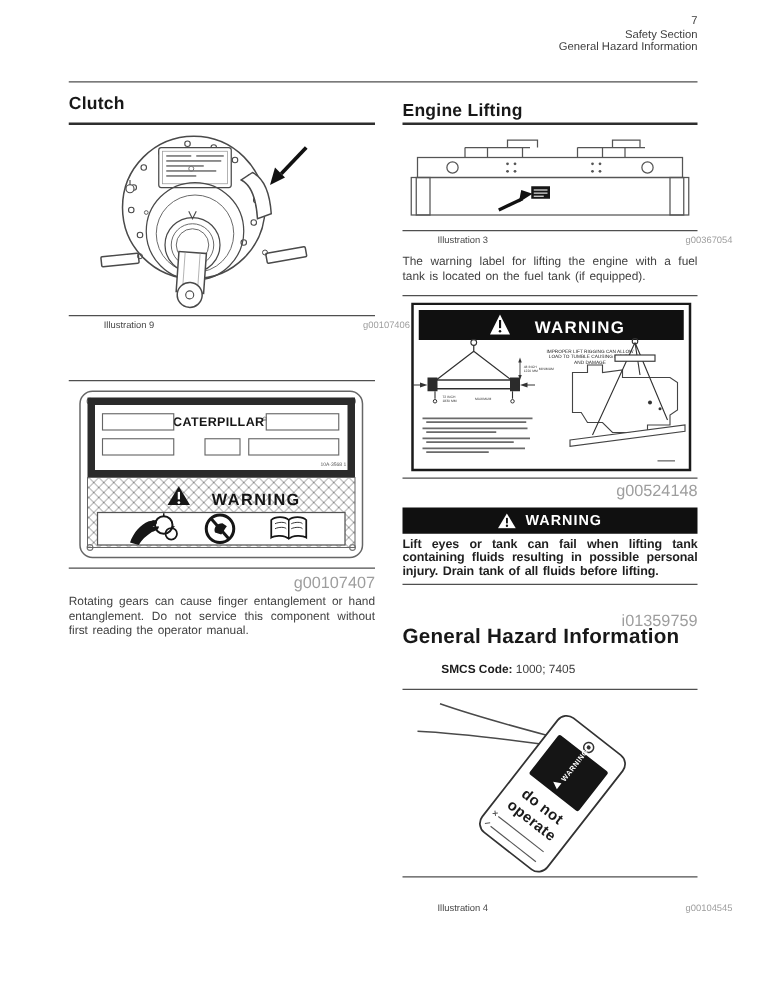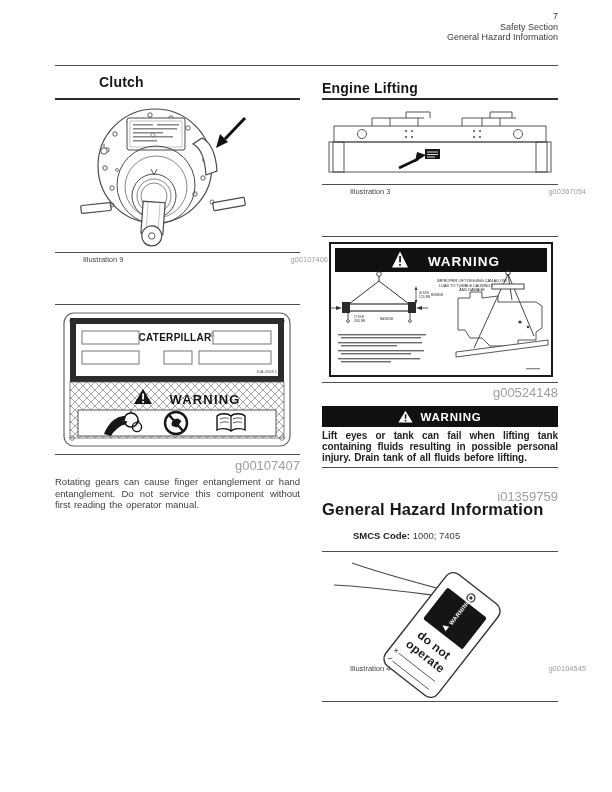--- a/index.html
+++ b/index.html
@@ -28,21 +28,21 @@
 
 <div class="page">
 
   <div class="hdr">
     <div>7</div>
     <div>Safety Section</div>
     <div>General Hazard Information</div>
   </div>
   <div class="rule" style="left:55px;top:65px;width:503px;"></div>
 
-  <div class="h1" style="left:55px;top:74px;margin-left:44px;">Clutch</div>
+  <div class="h1" style="left:55px;top:74px;">Clutch</div>
   <div class="rule thick" style="left:55px;top:98px;width:245px;"></div>
 
   <svg class="fig" style="left:55px;top:104px;" width="245" height="146" viewBox="0 0 245 146">
     <g fill="none" stroke="#4a4a4a" stroke-width="1.2">
       <circle cx="100" cy="62" r="57" fill="#fff"></circle>
       <g stroke-width="0.9" fill="#fff">
         <circle cx="52" cy="46" r="2.2"></circle>
           <circle cx="60" cy="30" r="2.2"></circle>
           <circle cx="74" cy="18" r="2.2"></circle>
         <circle cx="95" cy="11" r="2.2"></circle>
@@ -194,20 +194,21 @@
       <polygon points="104,51 93,58 95,48" fill="#111"></polygon>
     </g>
   </svg>
 
   <div class="rule" style="left:322px;top:184px;width:236px;"></div>
   <div class="caprow" style="left:322px;top:187px;width:236px;">
     <span class="name">Illustration 3</span>
     <span class="ref">g00367054</span>
   </div>
 
+  <div class="para" style="left:322px;top:204px;width:236px;">The warning label for lifting the engine with a fuel tank is located on the fuel tank (if equipped).</div>
 
   <div class="rule" style="left:322px;top:236px;width:236px;"></div>
 
   <svg class="fig" style="left:322px;top:242px;" width="236" height="136" viewBox="0 0 236 136">
     <rect x="8" y="1" width="222" height="133" fill="#fff" stroke="#1a1a1a" stroke-width="2"></rect>
     <rect x="13" y="6" width="212" height="24" fill="#101010"></rect>
     <g>
       <polygon points="78,9.5 70,25.5 86,25.5" fill="#fff"></polygon>
       <rect x="77.2" y="14" width="1.7" height="6.5" fill="#101010"></rect>
       <circle cx="78" cy="23" r="1" fill="#101010"></circle>
@@ -306,18 +307,18 @@
       </g>
       <text x="0" y="17" text-anchor="middle" font-size="12" font-weight="bold" fill="#1a1a1a" letter-spacing="0.3">do not</text>
       <text x="0" y="31" text-anchor="middle" font-size="12" font-weight="bold" fill="#1a1a1a" letter-spacing="0.3">operate</text>
       <line x1="-23" y1="41" x2="23" y2="41" stroke="#555" stroke-width="0.9"></line>
       <line x1="-23" y1="51" x2="23" y2="51" stroke="#555" stroke-width="0.9"></line>
       <path d="M-28,42 l3,-3 M-28,39 l3,3 M-28,52 l3,-3" stroke="#555" stroke-width="0.8" fill="none"></path>
     </g>
   </svg>
 
   <div class="rule" style="left:322px;top:701px;width:236px;"></div>
-  <div class="caprow" style="left:322px;top:664px;width:236px;">
+  <div class="caprow" style="left:322px;top:722px;width:236px;">
     <span class="name">Illustration 4</span>
     <span class="ref">g00104545</span>
   </div>
 
 </div>
 
 </body></html>

